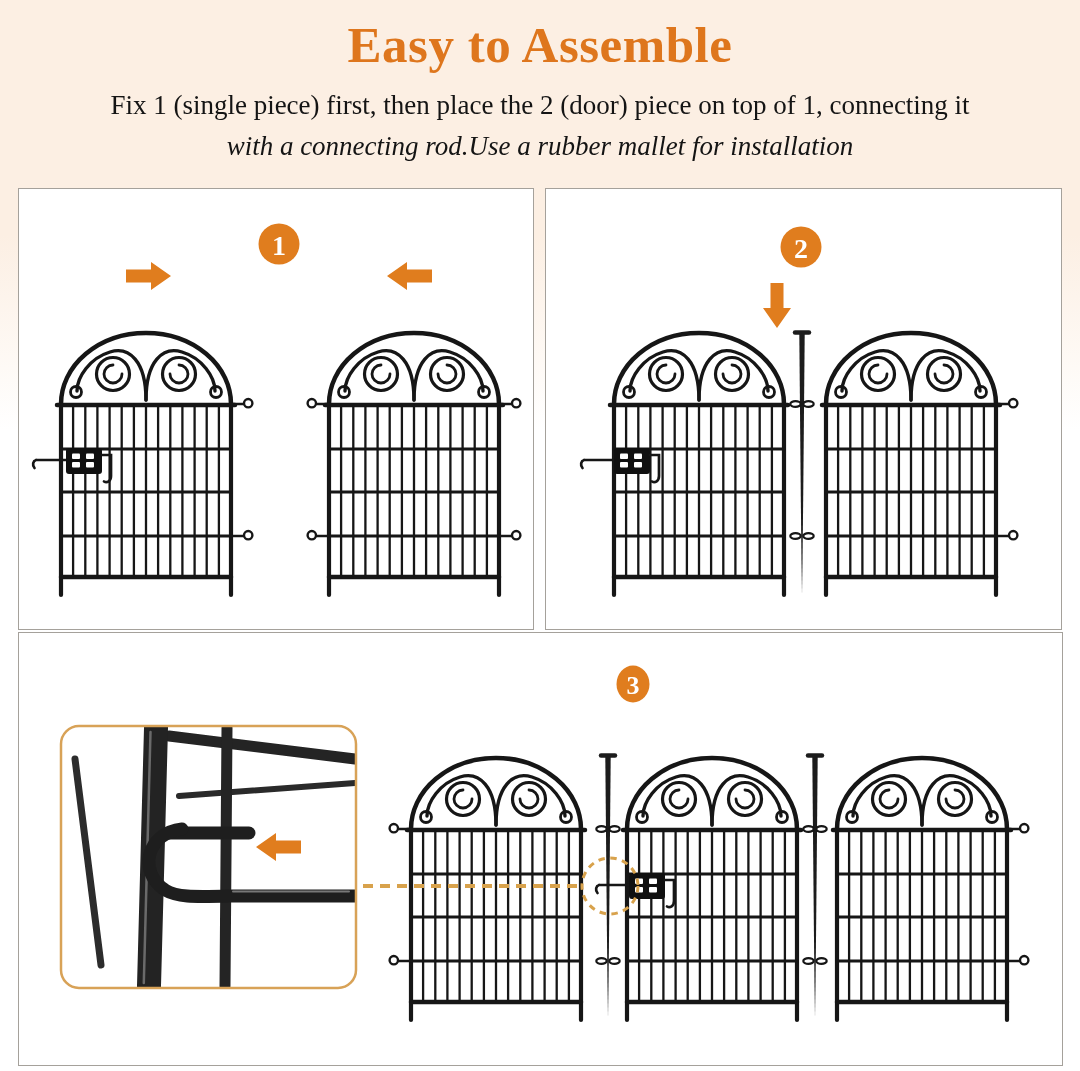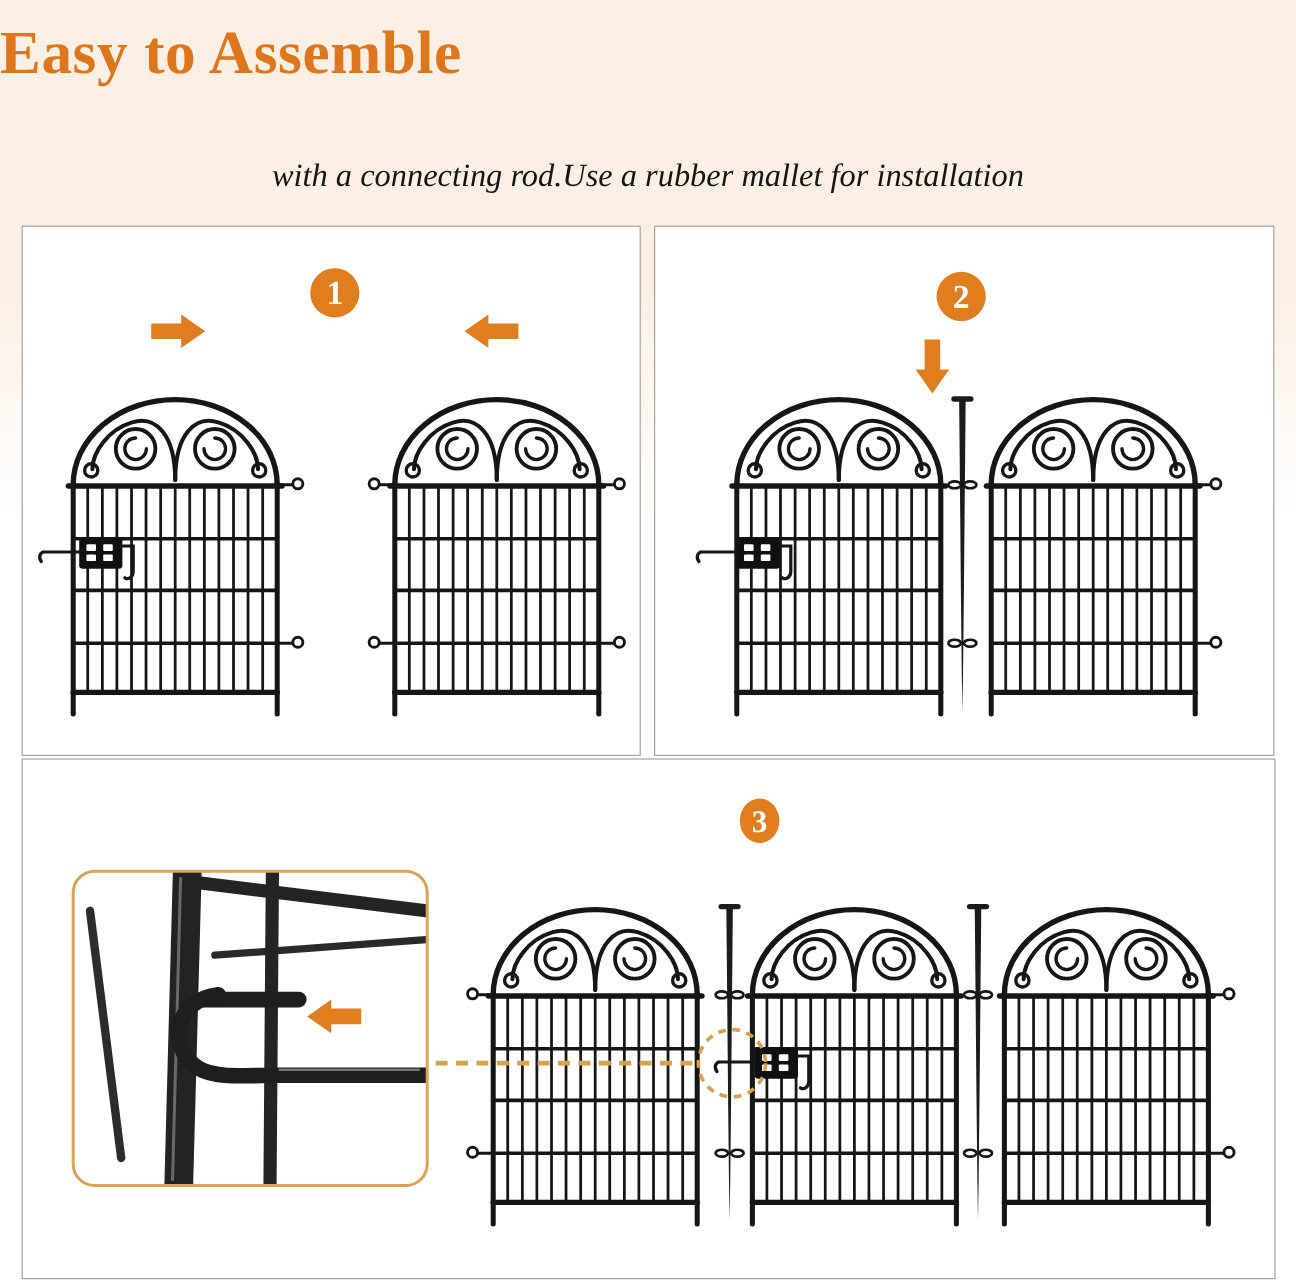--- a/index.html
+++ b/index.html
@@ -5,21 +5,21 @@
   html,body{margin:0;padding:0;}
   body{
     width:1080px;height:1071px;
     background:linear-gradient(180deg,#fcefe3 0px,#fcefe3 235px,#ffffff 430px,#ffffff 1071px);
     font-family:"Liberation Serif", serif;
     position:relative;overflow:hidden;
   }
   .stage{position:absolute;left:0;top:0;width:1080px;height:1071px;}
   .title{
     position:absolute;left:0;top:16px;width:1080px;
-    text-align:left;font-size:51px;font-weight:bold;color:#de761d;
+    text-align:center;font-size:51px;font-weight:bold;color:#de761d;
     letter-spacing:0.5px;
   }
   .subtitle{
     position:absolute;left:0;width:1080px;text-align:center;
     font-size:27px;color:#141414;
   }
   .subtitle.l1{top:90px;}
   .subtitle.l2{top:131px;font-style:italic;}
   .panel{
     position:absolute;background:#ffffff;border:1px solid #a5a19b;
@@ -30,20 +30,21 @@
   #panel2{left:545px;top:188px;width:517px;height:442px;}
   #panel3{left:18px;top:632px;width:1045px;height:434px;}
   .badge-num{font-family:"Liberation Serif",serif;font-weight:bold;}
 </style>
 </head>
 <body>
 
 <div class="stage">
 
   <div class="title">Easy to Assemble</div>
+  <div class="subtitle l1">Fix 1 (single piece) first, then place the 2 (door) piece on top of 1, connecting it</div>
   <div class="subtitle l2">with a connecting rod.Use a rubber mallet for installation</div>
 
   <svg width="0" height="0" style="position:absolute" aria-hidden="true">
     <defs>
 
       <g id="fence" stroke="#161616" fill="none" stroke-linecap="round">
         <path d="M5,75 A85,71 0 0 1 175,75" stroke-width="4.5"></path>
         <path d="M5,74 V266 M175,74 V266" stroke-width="4.2"></path>
         <path d="M1,76 H179" stroke-width="4.5"></path>
         <path d="M5,120 H175 M5,163 H175 M5,207 H175" stroke-width="3"></path>

